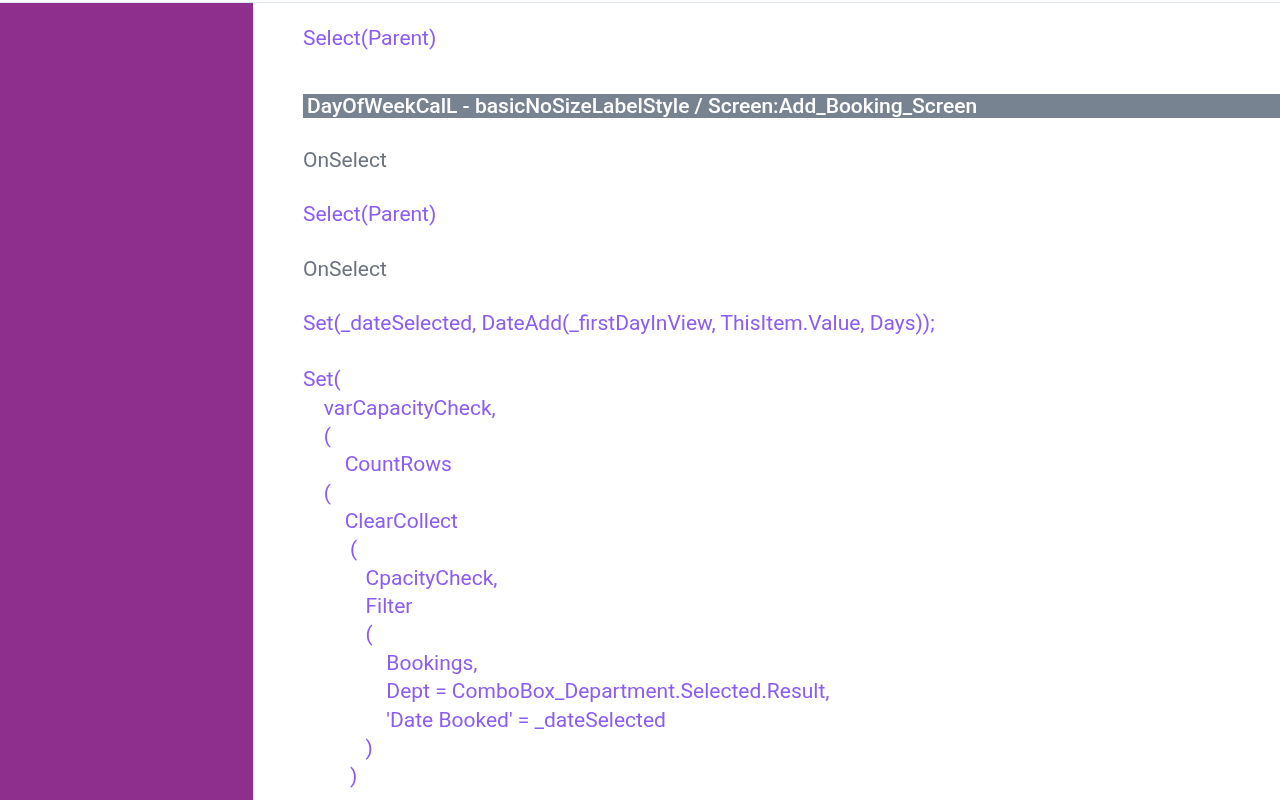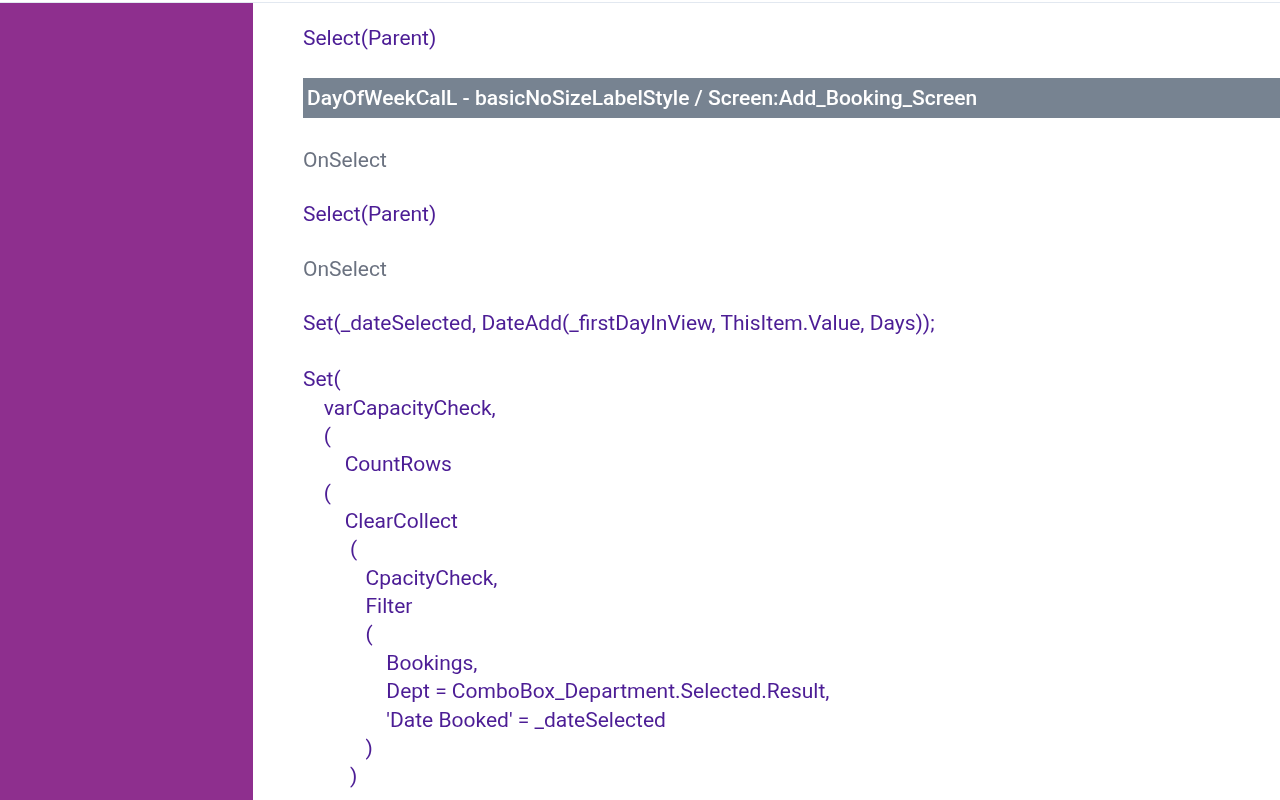--- a/index.html
+++ b/index.html
@@ -38,32 +38,32 @@
       flex-shrink: 0;
     }
     .content {
       flex: 1;
       padding-top: 10px;
       overflow: hidden;
     }
     .code-text {
       font-size: 21px;
       line-height: 1.35;
-      color: #4c1d95;
+      color: #8b5cf6;
       font-weight: 400;
       padding: 14px 0;
       white-space: pre;
     }
     .section-header {
       background: #778391;
       color: #ffffff;
       font-size: 21px;
       font-weight: 500;
-      padding: 8px 4px;
-      margin-top: 12px;
+      padding: 0 4px;
+      margin-top: 28px;
       margin-bottom: 16px;
     }
     .property-label {
       font-size: 21px;
       color: #6b7280;
       font-weight: 400;
       padding: 14px 0;
     }
   </style>
 </head>

